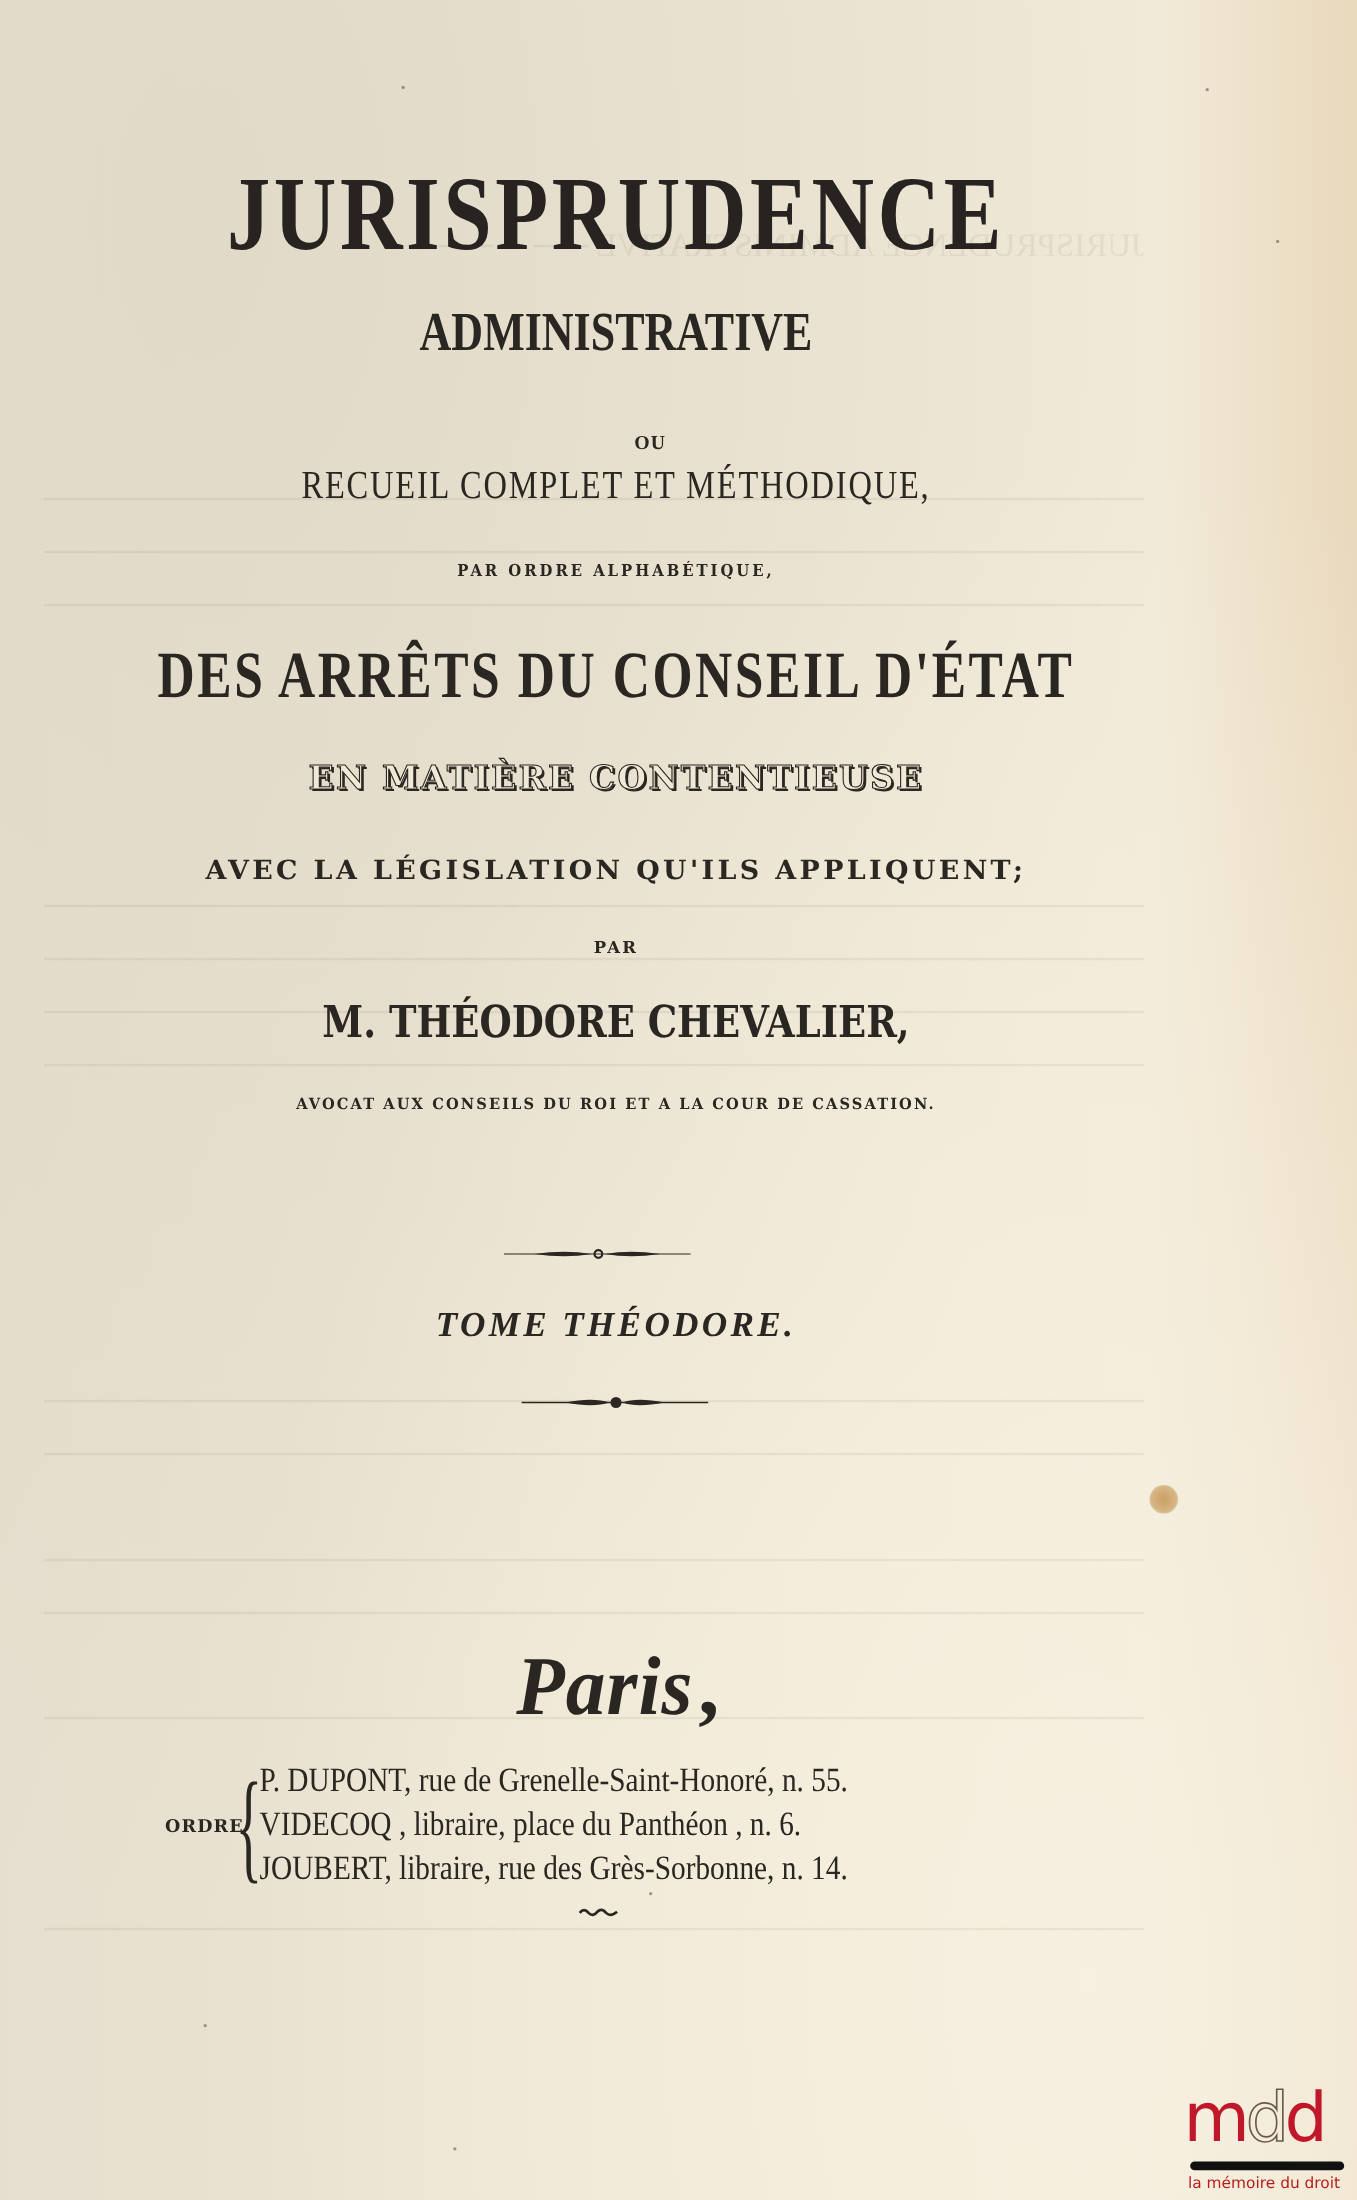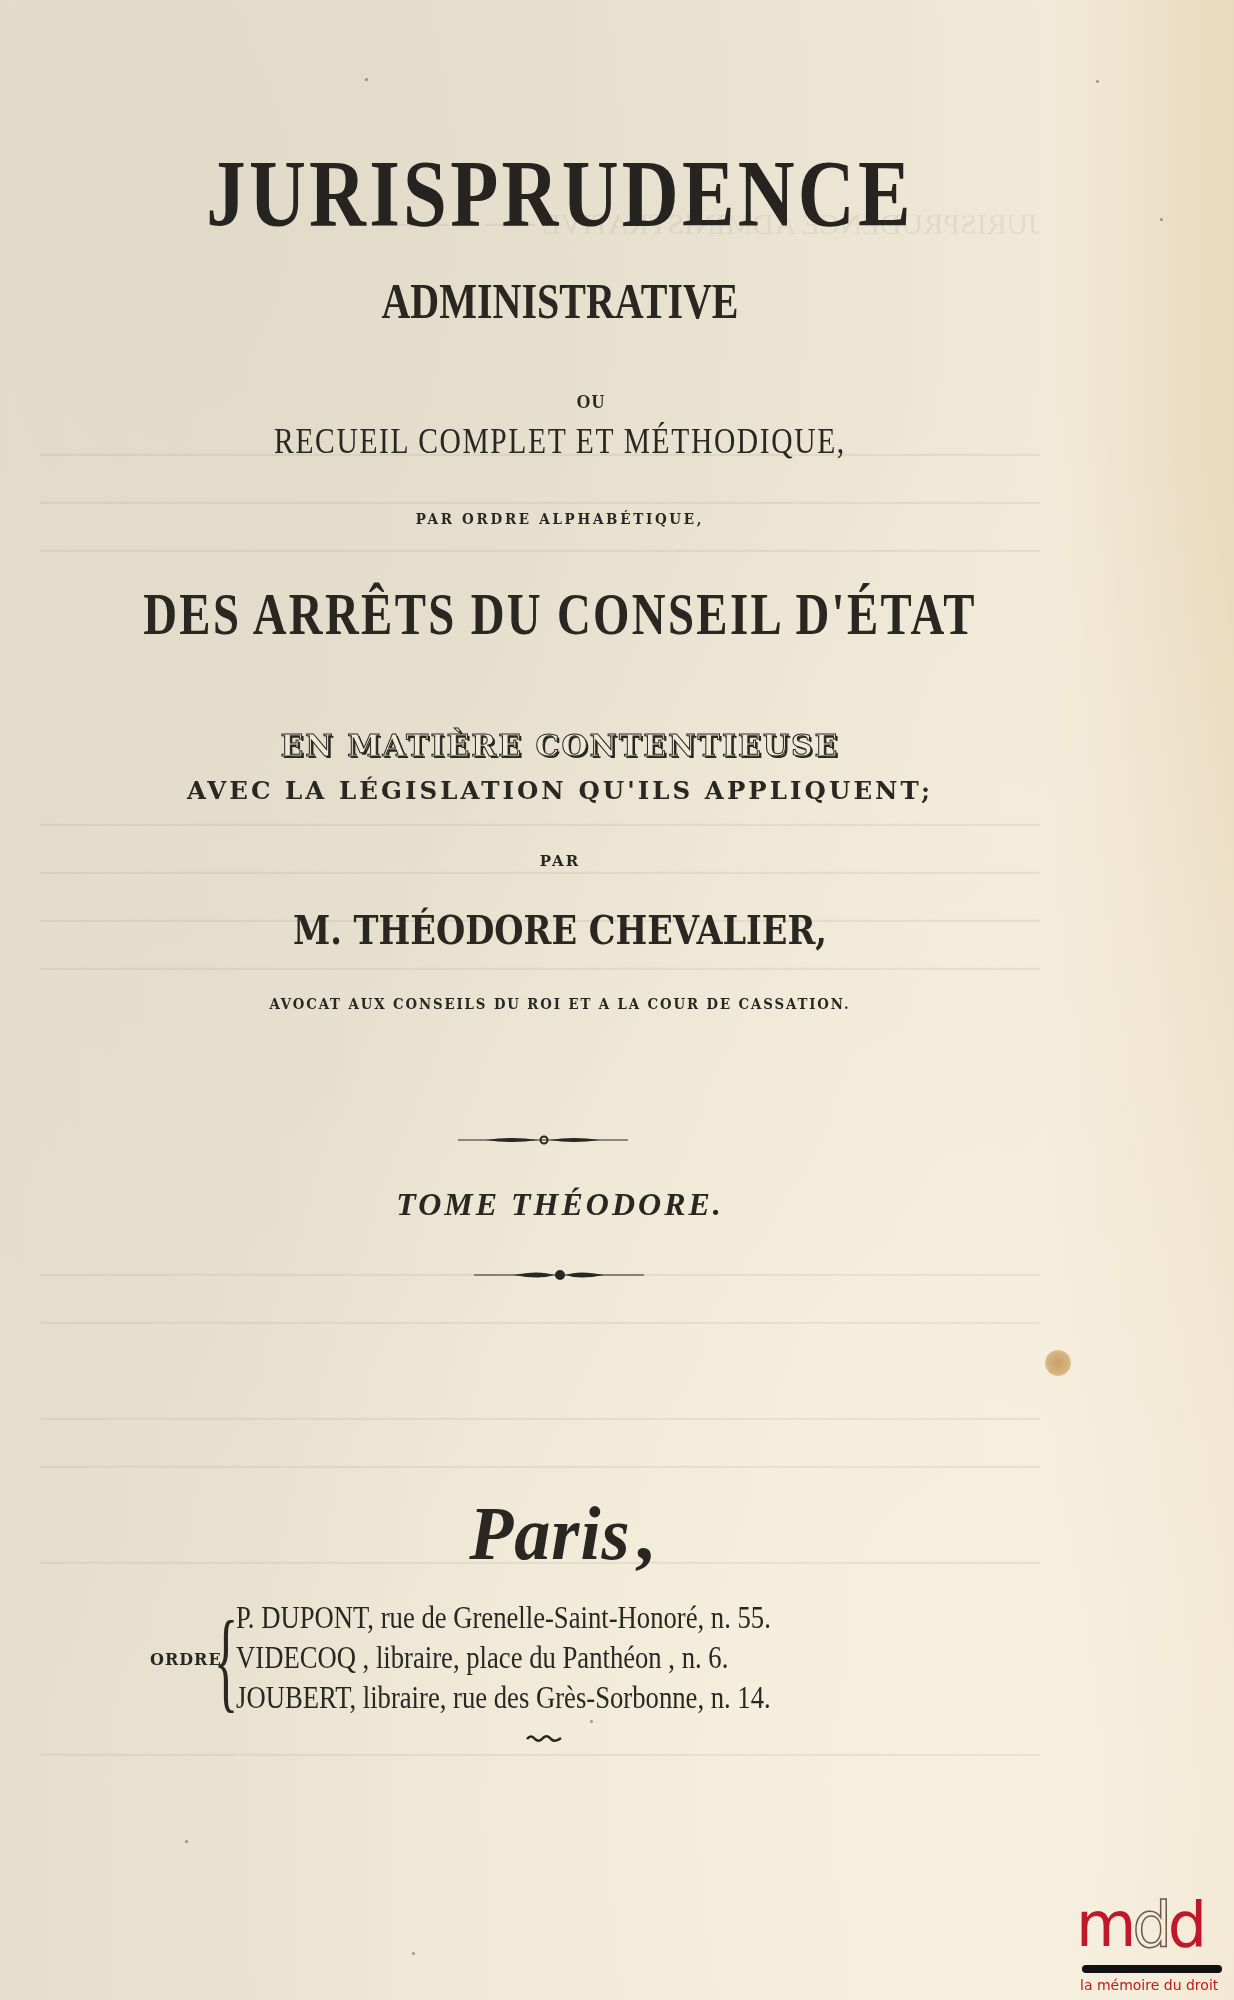--- a/index.html
+++ b/index.html
@@ -102,21 +102,20 @@
     .contentieuse {
       top: 690px;
       font-size: 30px;
       font-weight: bold;
       font-family: "DejaVu Serif", serif;
       letter-spacing: 2px;
       color: #2a2622;
       -webkit-text-stroke: 1px #2a2622;
       text-shadow: 2px 2px 0 #2a2622;
       transform: scaleX(1.0);
-      margin-top: 38px;
     }
     .contentieuse span {
       color: #f1e9d7;
     }
     .avec {
       top: 776px;
       font-size: 24px;
       font-weight: bold;
       font-family: "DejaVu Serif", serif;
       letter-spacing: 3px;

